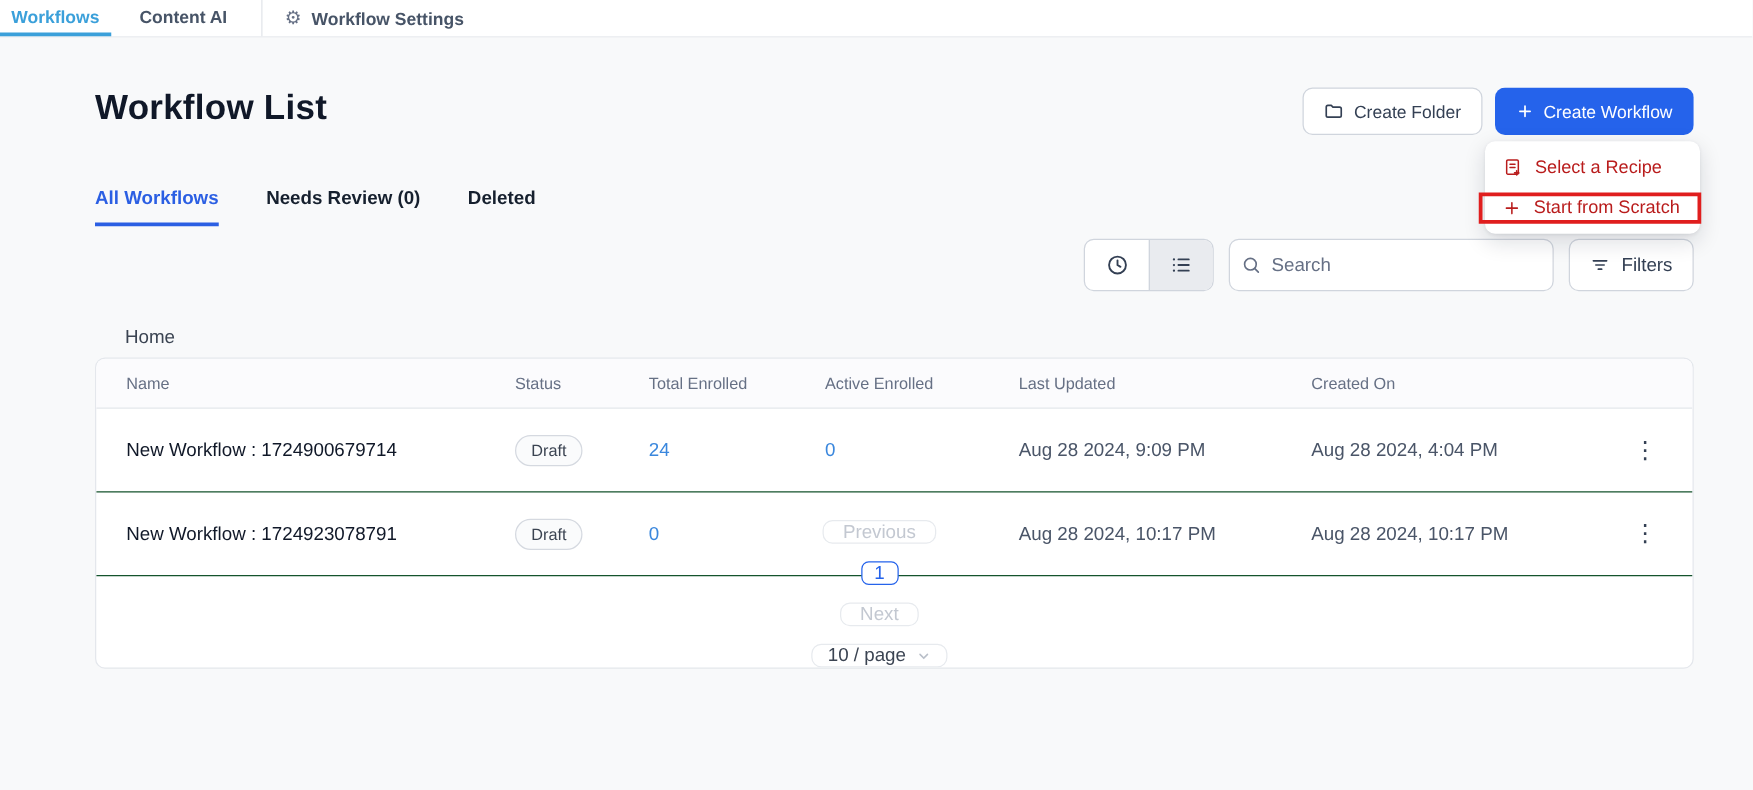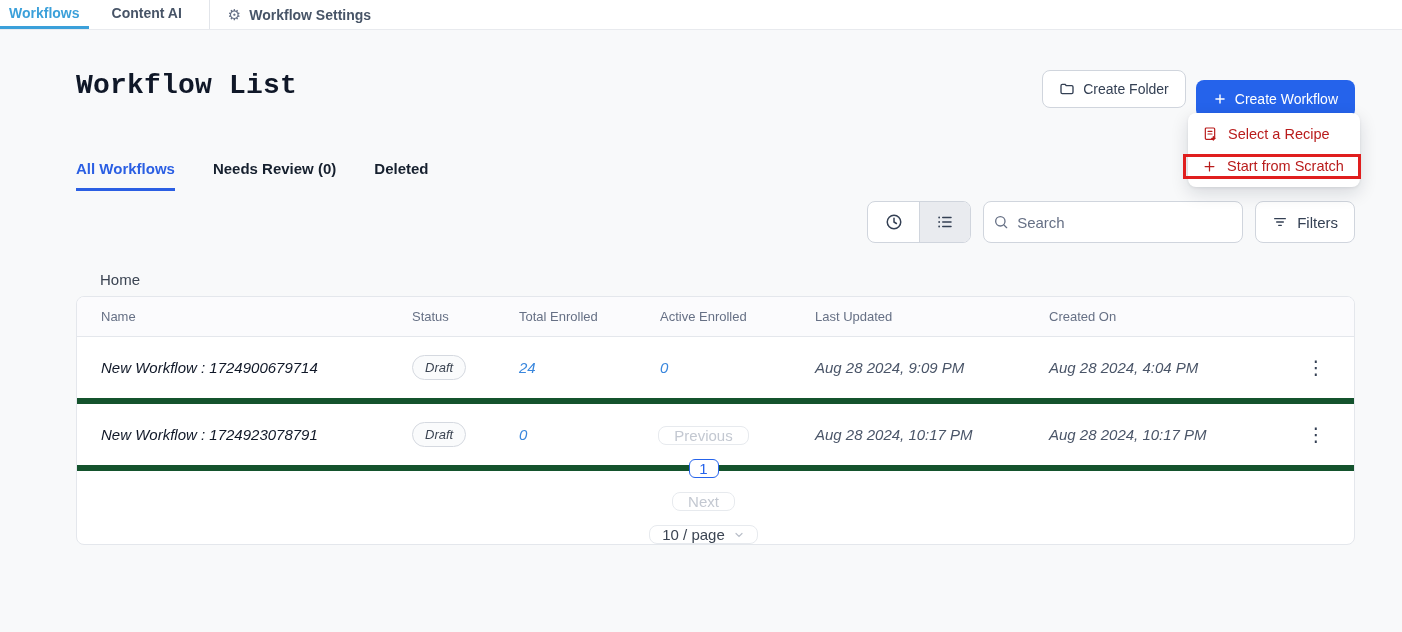--- a/index.html
+++ b/index.html
@@ -12,26 +12,26 @@
   .topnav-tab { display:flex; align-items:center; padding:0 9px; font-size:14px; font-weight:700; color:#475467; cursor:pointer; border-bottom:3px solid transparent; }
   .topnav-tab.active { color:var(--topnav-active,#3ba0da); border-bottom-color:var(--topnav-active,#3ba0da); }
   .topnav-tab + .topnav-tab { margin-left:14px; }
   .topnav-divider { width:1px; background:#e2e5ea; margin:0 18px; }
   .topnav-settings { display:flex; align-items:center; gap:8px; font-size:14px; font-weight:600; color:#475467; cursor:pointer; }
   .gear-glyph { font-size:15px; color:#667085; line-height:1; }
 
   
   .content { padding:40px 47px 0 76px; }
   .header-row { display:flex; justify-content:space-between; align-items:flex-start; }
-  .page-title { font-size:28px; font-weight:600; color:#101828; letter-spacing:.2px;font-family:Liberation Mono, monospace; }
+  .page-title { font-size:28px; font-weight:600; color:#101828; letter-spacing:.2px; }
   .page-subtitle { margin-top:9px; font-size:15px; line-height:24px; color:#98a2b3; max-width:745px; }
   .header-actions { display:flex; gap:10px; }
   .btn { display:flex; align-items:center; gap:8px; height:38px; padding:0 16px; border-radius:8px; font-size:14px; cursor:pointer; border:1px solid transparent; }
   .btn-secondary { background:#fff; border-color:#d0d5dd; color:#344054; }
-  .btn-primary { background:var(--primary,#2563eb); color:#fff;margin-top:10px; }
+  .btn-primary { background:var(--primary,#2563eb); color:#fff; }
   .icon { display:inline-flex; line-height:0; }
 
   
   .dropdown { position:absolute; left:1188px; top:113px; width:172px; background:#fff; border-radius:8px; box-shadow:0 6px 18px rgba(16,24,40,.14), 0 1px 3px rgba(16,24,40,.08); padding:5px 0; z-index:5; }
   .dropdown-item { display:flex; align-items:center; gap:10px; padding:8px 14px; font-size:14.5px; color:#b91c1c; cursor:pointer; }
   .annotation-box { position:absolute; left:1183px; top:154px; width:178px; height:25px; border:3px solid var(--annotation,#e01e1e); z-index:6; pointer-events:none; }
 
   
   .tabs { display:flex; gap:38px; margin-top:42px; }
   .tab { font-size:15px; font-weight:700; color:#16202e; padding-bottom:11px; cursor:pointer; border-bottom:3px solid transparent; }
@@ -48,21 +48,21 @@
   .filters-btn { height:42px; padding:0 16px; border:1px solid #d0d5dd; border-radius:8px; background:#fff; display:flex; align-items:center; gap:9px; font-size:15px; color:#344054; cursor:pointer; }
 
   
   .breadcrumb { margin-top:28px; padding-left:24px; font-size:15px; color:#3b4452; }
 
   
   .card { margin-top:8px; background:#fff; border:1px solid #e4e7ec; border-radius:8px; overflow:hidden; }
   .grid-row { display:grid; grid-template-columns:335px 107px 141px 155px 234px 255px 1fr; align-items:center; }
   .grid-row > :first-child { padding-left:24px; }
   .thead { height:40px; background:#fbfbfd; border-bottom:1px solid #e4e7ec; font-size:13px; color:#667085; }
-  .trow { height:67px; border-bottom:6px solid #14532d; font-size:15px;font-style:italic; }
+  .trow { height:67px; border-bottom:1px solid #14532d; font-size:15px; }
   .cell-name { color:#101828; }
   .badge { display:inline-block; padding:4px 12px; border:1px solid #d5d9e0; border-radius:14px; background:#fafbfc; font-size:13px; color:#3b4452; }
   .cell-link { color:var(--link,#3a87dd); cursor:pointer; }
   .cell-date { color:#4a5568; }
   .kebab { font-size:19px; color:#344054; cursor:pointer; width:24px; text-align:center; }
 
   
   .card-footer { height:73px; display:flex; justify-content:flex-end; align-items:center; gap:14px; padding-right:24px;flex-direction:column; }
   .pg-btn { height:36px; padding:0 15px; border:1px solid #e7eaee; border-radius:8px; background:#fff; font-size:15px; color:#c3c8d1; display:flex; align-items:center; cursor:default; }
   .pg-num { width:30px; height:36px; border:1px solid var(--primary,#2563eb); border-radius:6px; color:var(--primary,#2563eb); font-size:15px; display:flex; align-items:center; justify-content:center; background:#fff; cursor:pointer; }

